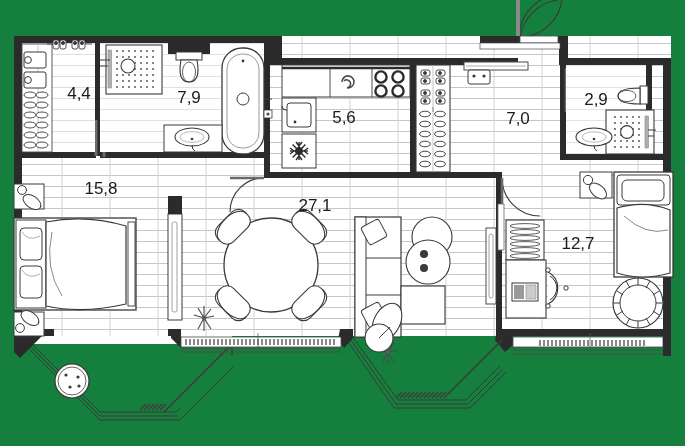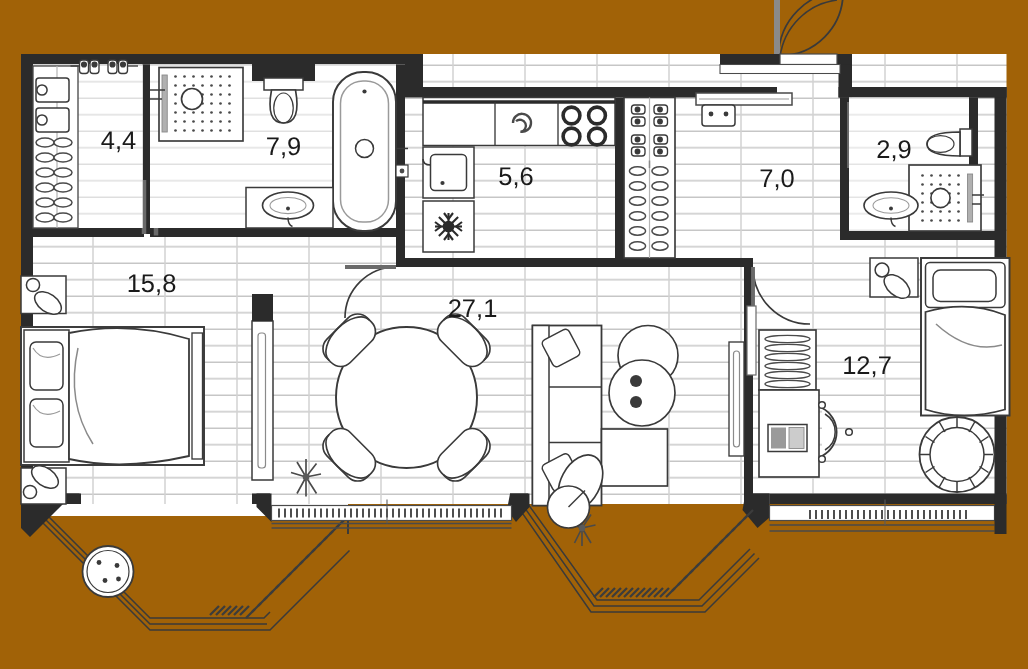--- a/index.html
+++ b/index.html
@@ -6,21 +6,21 @@
   html, body {
     margin: 0;
     padding: 0;
     background: #ffffff;
     font-family: "Liberation Sans", sans-serif;
   }
   #plan-root {
     position: relative;
     width: 685px;
     height: 446px;
-    background: #a16207;
+    background: #15803d;
     overflow: hidden;
   }
   #plan-svg {
     position: absolute;
     left: 0;
     top: 0;
     display: block;
   }
   .area-label {
     font-family: "Liberation Sans", sans-serif;

